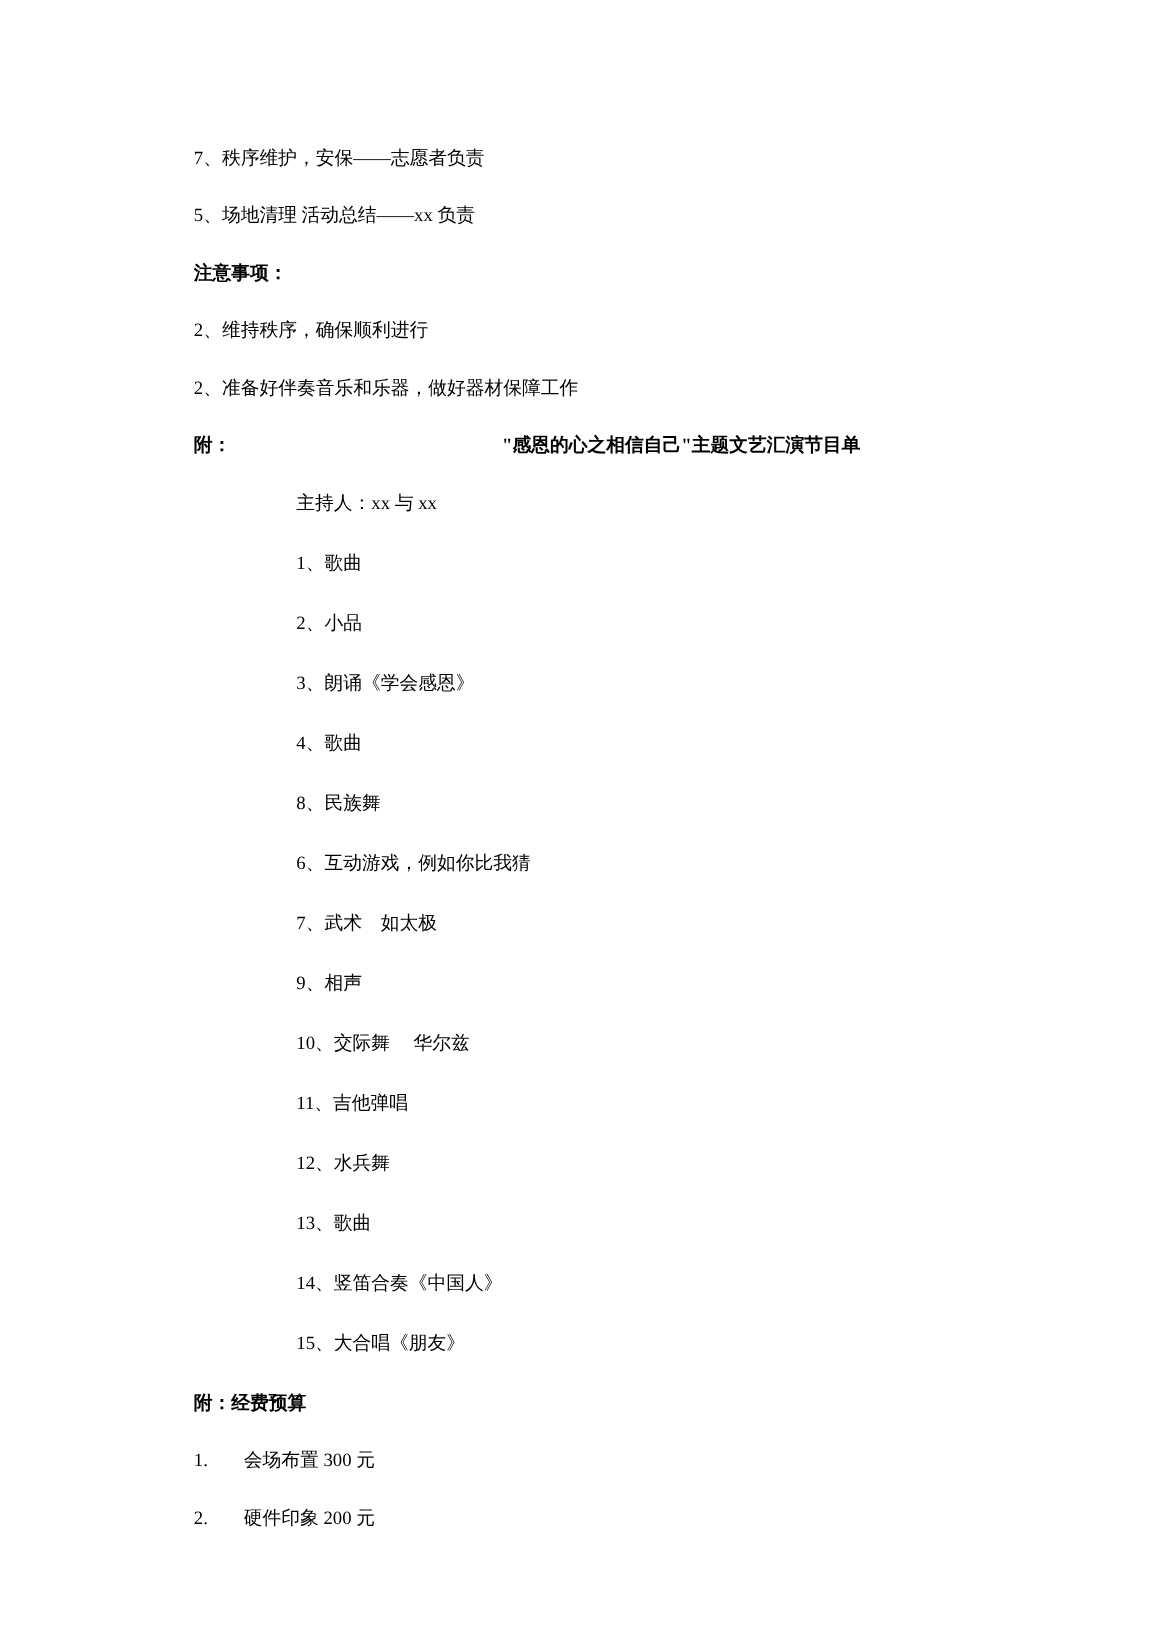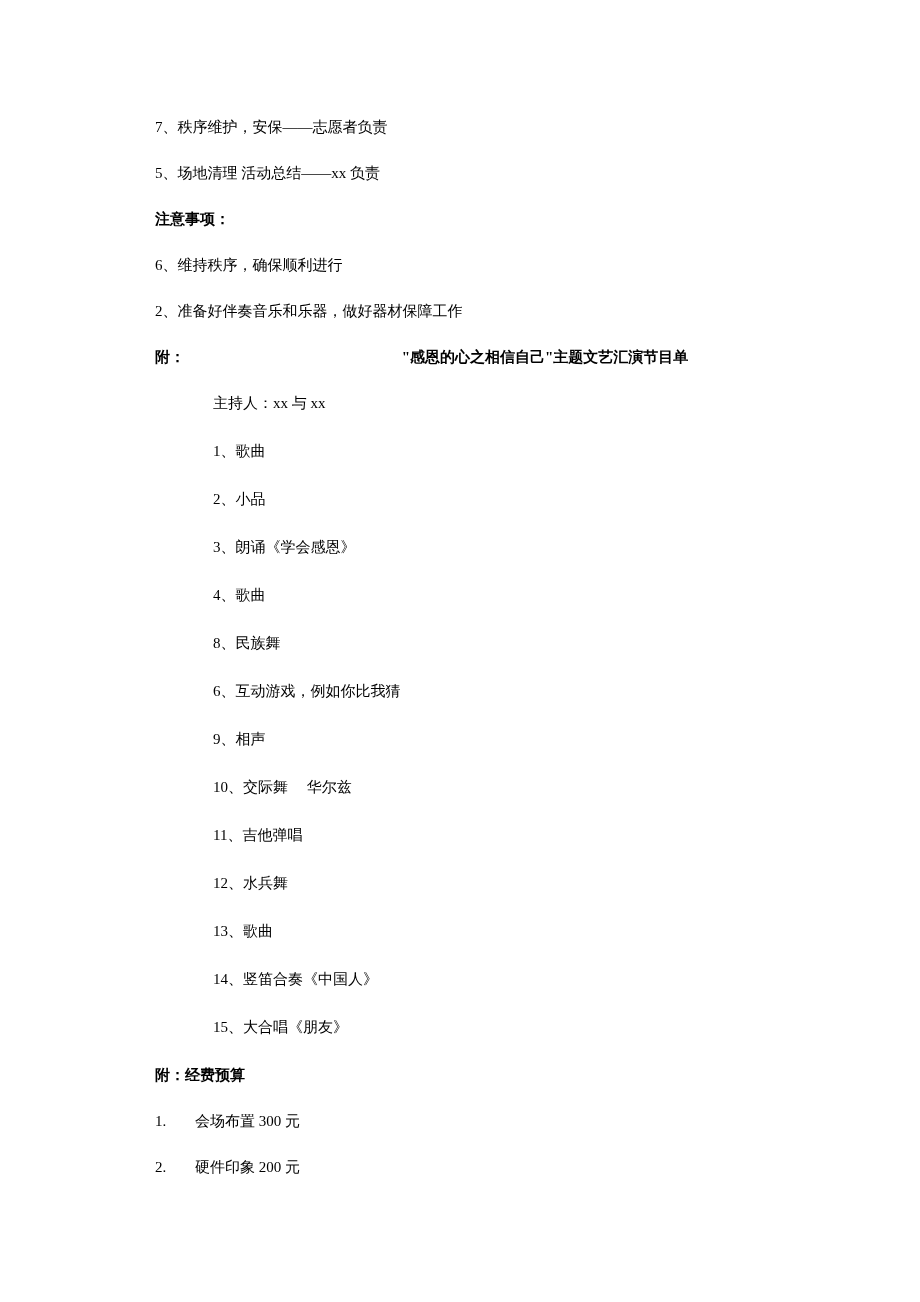--- a/index.html
+++ b/index.html
@@ -31,56 +31,58 @@
       font-weight: bold;
       text-align: center;
       flex: 1;
       padding-left: 140px;
     }
     .indent-block {
       padding-left: 58px;
     }
     .indent-block .line {
       margin-bottom: 24px;
+      margin-left: 24px;
     }
     .budget-list .line {
       display: flex;
       margin-bottom: 22px;
     }
     .budget-num {
       width: 26px;
       flex-shrink: 0;
     }
     .budget-text {
       padding-left: 14px;
     }
   </style>
 </head>
 <body>
 
 <div class="line">7、秩序维护，安保——志愿者负责</div>
 <div class="line">5、场地清理 活动总结——xx 负责</div>
 
 <div class="line bold">注意事项：</div>
-<div class="line">6、维持秩序，确保顺利进行</div>
+<div class="line">2、维持秩序，确保顺利进行</div>
 <div class="line">2、准备好伴奏音乐和乐器，做好器材保障工作</div>
 
 <div class="title-line">
   <span class="title-prefix">附：</span>
   <span class="title-main">"感恩的心之相信自己"主题文艺汇演节目单</span>
 </div>
 
 <div class="indent-block">
   <div class="line">主持人：xx 与 xx</div>
   <div class="line">1、歌曲</div>
   <div class="line">2、小品</div>
   <div class="line">3、朗诵《学会感恩》</div>
   <div class="line">4、歌曲</div>
   <div class="line">8、民族舞</div>
   <div class="line">6、互动游戏，例如你比我猜</div>
+  <div class="line">7、武术　如太极</div>
   <div class="line">9、相声</div>
   <div class="line">10、交际舞　 华尔兹</div>
   <div class="line">11、吉他弹唱</div>
   <div class="line">12、水兵舞</div>
   <div class="line">13、歌曲</div>
   <div class="line">14、竖笛合奏《中国人》</div>
   <div class="line">15、大合唱《朋友》</div>
 </div>
 
 <div class="line bold" style="margin-top:20px">附：经费预算</div>

